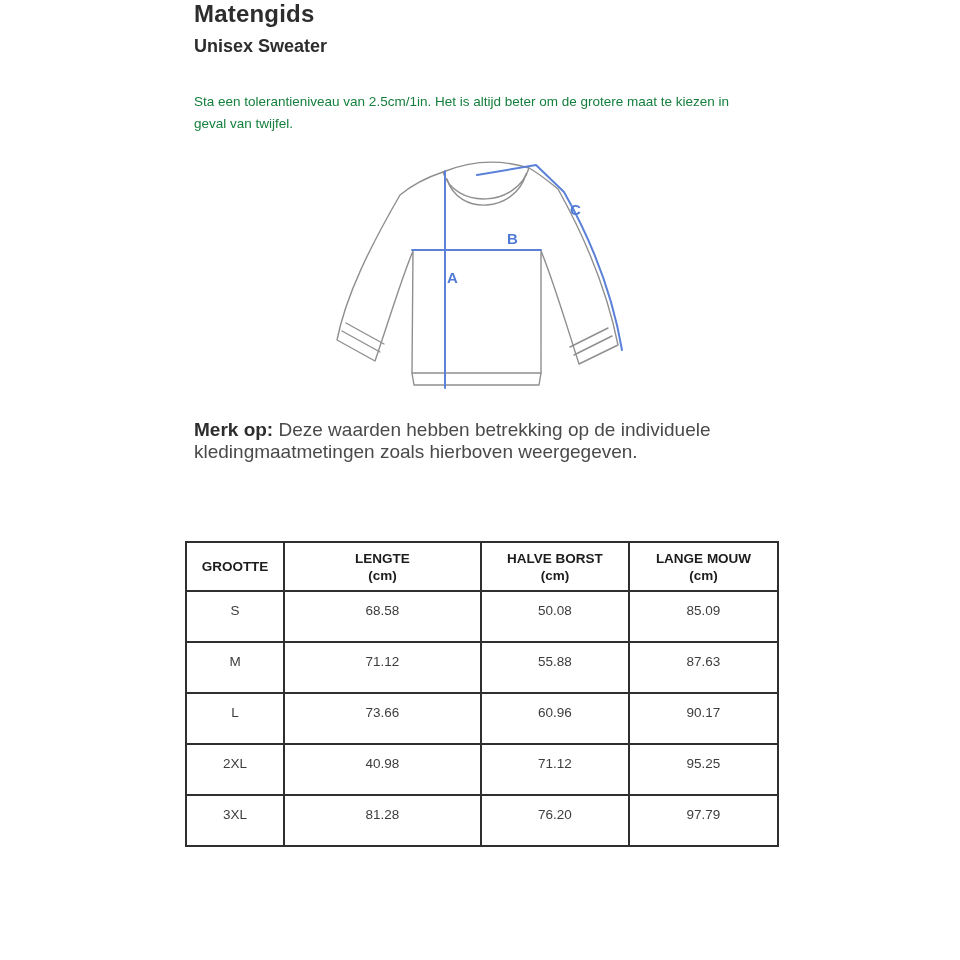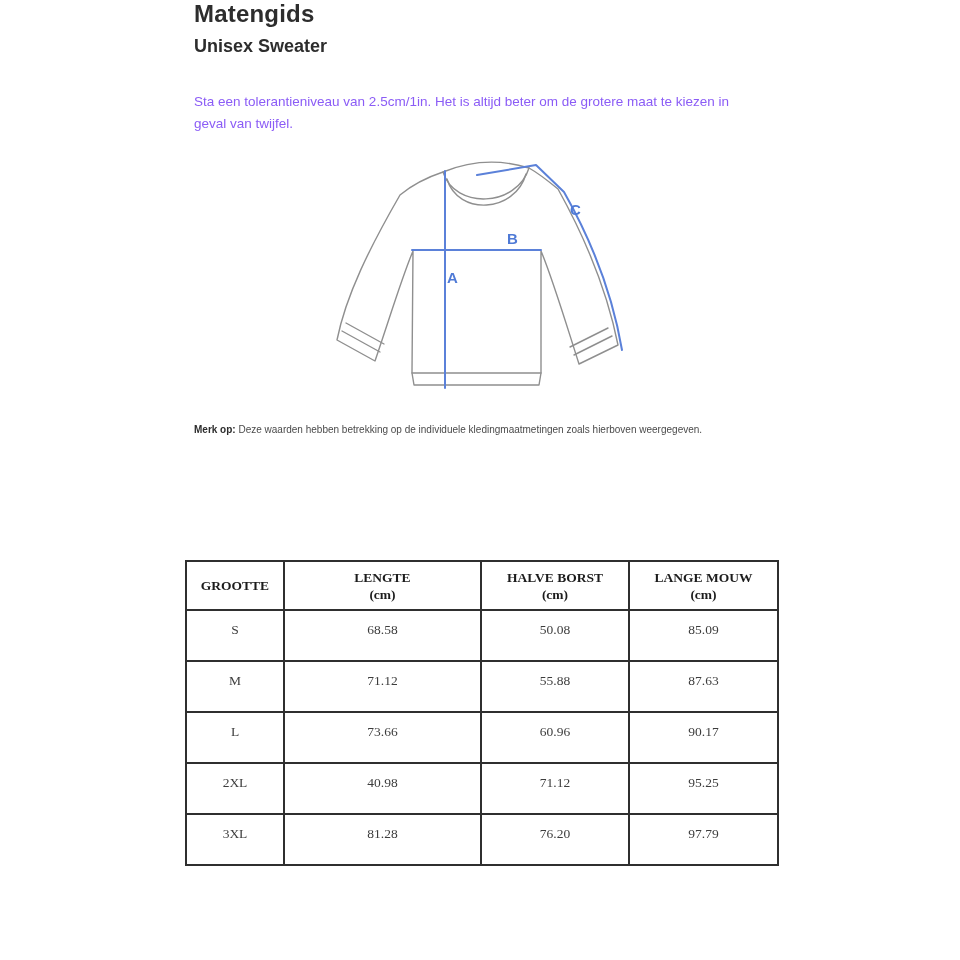--- a/index.html
+++ b/index.html
@@ -27,43 +27,42 @@
     margin-top: 7px;
     font-size: 18px;
     font-weight: 700;
     color: #2d2d2d;
     line-height: 1.2;
   }
   p.intro {
     margin-top: 34px;
     font-size: 13.5px;
     line-height: 22px;
-    color: #8b5cf6;
+    color: #15803d;
     width: 578px;
   }
   figure.diagram {
     margin-top: 20px;
     margin-left: 145px;
     width: 320px;
     height: 240px;
   }
   p.note {
     margin-top: 24px;
-    font-size: 10px;
+    font-size: 19px;
     line-height: 22px;
     color: #4a4a4a;
     width: 578px;
   }
   p.note b { color: #2d2d2d; font-weight: 700; }
   table.size-table {
-    margin-top: 119px;
+    margin-top: 78px;
     width: 592px;
     border-collapse: collapse;
     table-layout: fixed;
-    font-family: Liberation Serif, serif;
   }
   table.size-table th, table.size-table td {
     border: 2px solid #2f2f2f;
     text-align: center;
     font-size: 13.5px;
   }
   table.size-table th {
     height: 49px;
     vertical-align: middle;
     font-weight: 700;

